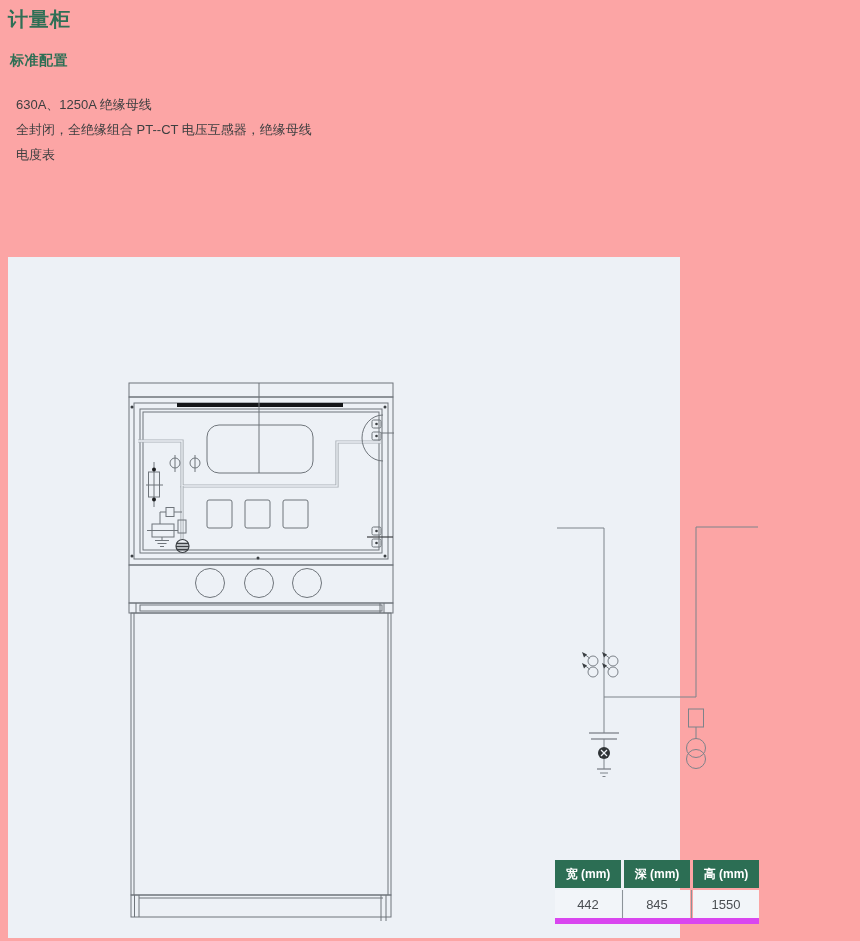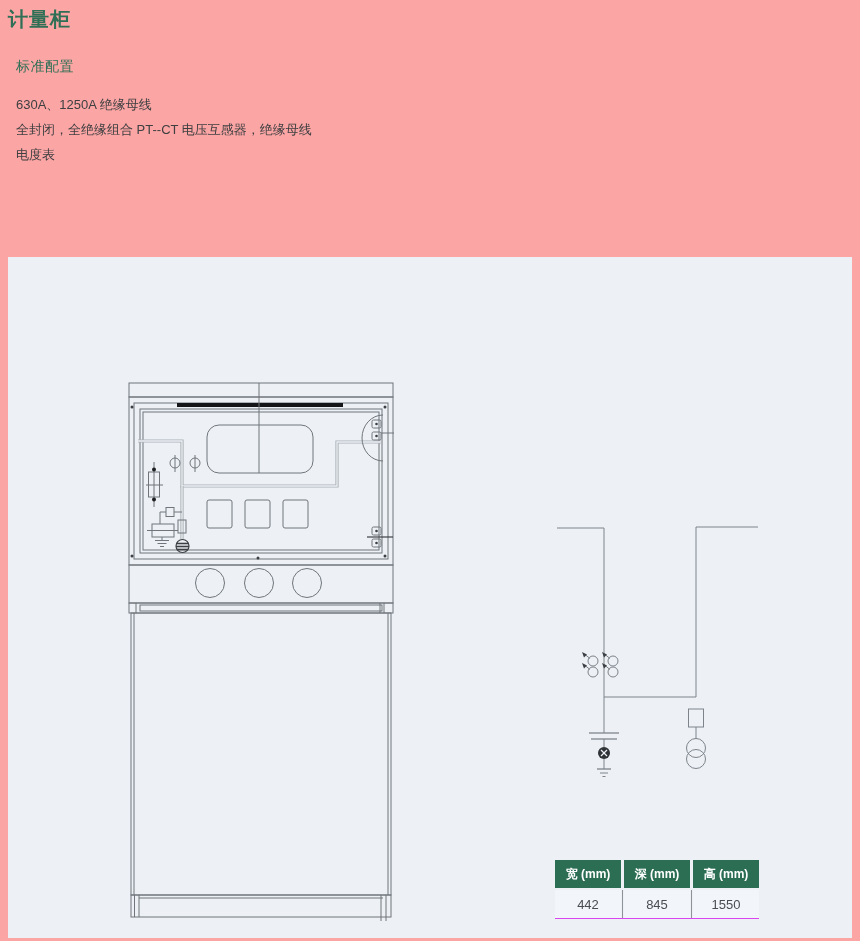--- a/index.html
+++ b/index.html
@@ -6,43 +6,43 @@
   .page {
     position:relative; width:860px; height:941px;
     background:#fca5a5; overflow:hidden;
     font-family:"Liberation Sans", sans-serif;
   }
   .title {
     position:absolute; left:8px; top:6px; margin:0;
     font-size:20px; font-weight:bold; color:#2e6f55; letter-spacing:1px;
   }
   .subtitle {
-    position:absolute; left:8px; top:50px; margin:8px;
-    font-size:14px; font-weight:normal; color:#2e6f55; letter-spacing:0.5px;
+    position:absolute; left:8px; top:50px; margin:2px;
+    font-size:14px; font-weight:bold; color:#2e6f55; letter-spacing:0.5px;
   }
   .features {
     position:absolute; left:8px; top:84px; margin:8px; padding:0;
     list-style:none; font-size:13px; color:#3d3f40; line-height:25px;
   }
   .panel {
-    position:absolute; left:8px; top:257px; width:844px; height:681px;
+    position:absolute; left:8px; top:257px; width:672px; height:681px;
     background:#edf1f6;
   }
   .drawing { position:absolute; }
   .cabinet-svg { left:118px; top:125px; }
   .circuit-svg { left:537px; top:258px; }
   .dim-table { position:absolute; left:547px; top:603px; width:204px; }
   .dim-head { display:flex; gap:3px; }
   .dim-head .hcell {
     width:66px; height:28px; background:#2c6e54; color:#ffffff;
     font-size:12px; font-weight:bold; display:flex; align-items:center;
     justify-content:center; white-space:nowrap;
   }
   .dim-vals {
-    display:flex; margin-top:2px; border-bottom:1px solid #d946ef;
+    display:flex; margin-top:2px; border-bottom:6px solid #d946ef;
     align-items:stretch;
   }
   .dim-vals .vcell {
     width:66px; height:28px; font-size:13px; color:#4a4e52;
     display:flex; align-items:center; justify-content:center;
     background:#f2f5f9;
   }
   .dim-vals .sep { width:1px; margin:0 1px; background:#8d9399; }
   svg { display:block; }
 </style>

